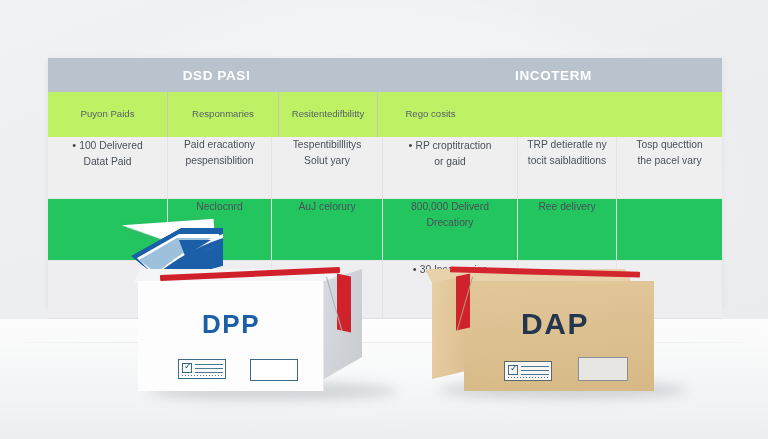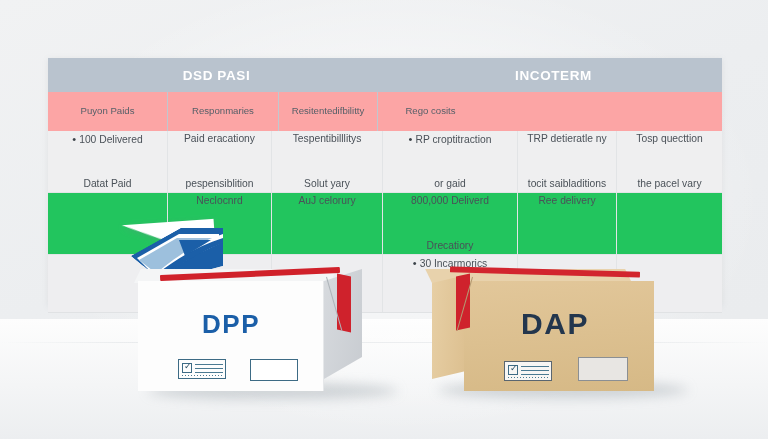--- a/index.html
+++ b/index.html
@@ -20,32 +20,32 @@
   .floor-line{position:absolute;left:0;bottom:96px;width:768px;height:1px;
     background:linear-gradient(90deg,rgba(255,255,255,0),rgba(205,210,215,.55) 25%,rgba(205,210,215,.55) 75%,rgba(255,255,255,0));}
 
   
   .table{position:absolute;left:48px;top:58px;width:674px;height:248px;
     background:#eeeff0;box-shadow:0 1px 6px rgba(120,130,140,.13);}
   .thead-bar{height:34px;display:flex;background:#b9c3ce;}
   .thead-half{flex:1;display:flex;align-items:center;justify-content:center;}
   .thead-title{color:#ffffff;font-size:13.5px;font-weight:bold;letter-spacing:.6px;}
 
-  .subhead{height:39px;display:flex;background:#fca5a5;}
+  .subhead{height:45px;display:flex;background:#bef264;}
   .subhead .cell{display:flex;align-items:center;justify-content:center;
     font-size:9.6px;color:#555f68;border-right:1px solid #c0c8d0;box-sizing:border-box;padding:0 3px;
     text-align:center;line-height:1.1;}
   .subhead .cell:last-child{border-right:none;}
 
   .trow{display:flex;box-sizing:border-box;border-bottom:1px solid #e2e4e6;}
   .trow.r1{height:62px;background:#efeff0;}
   .trow.r2{height:62px;background:#22c55e;}
   .trow.r3{height:58px;background:#eeeef0;border-bottom:1px solid #e0e2e4;}
   .trow .cell{box-sizing:border-box;border-right:1px solid #e2e4e6;
-    display:flex;flex-direction:column;align-items:center;justify-content:space-between;
+    display:flex;flex-direction:column;align-items:center;justify-content:flex-start;
     font-size:10.3px;color:#4a5158;line-height:1.55;text-align:center;padding:0 4px;}
   .trow .cell:last-child{border-right:none;}
   .cell .ln{display:block;white-space:nowrap;}
   .cell .ln.bul::before{content:"\2022";font-size:11px;margin-right:3px;color:#3b4248;}
 
   
   .c1{width:120px;} .c2{width:104px;} .c3{width:111px;}
   .c4{width:135px;} .c5{width:99px;}  .c6{width:105px;}
 
   

